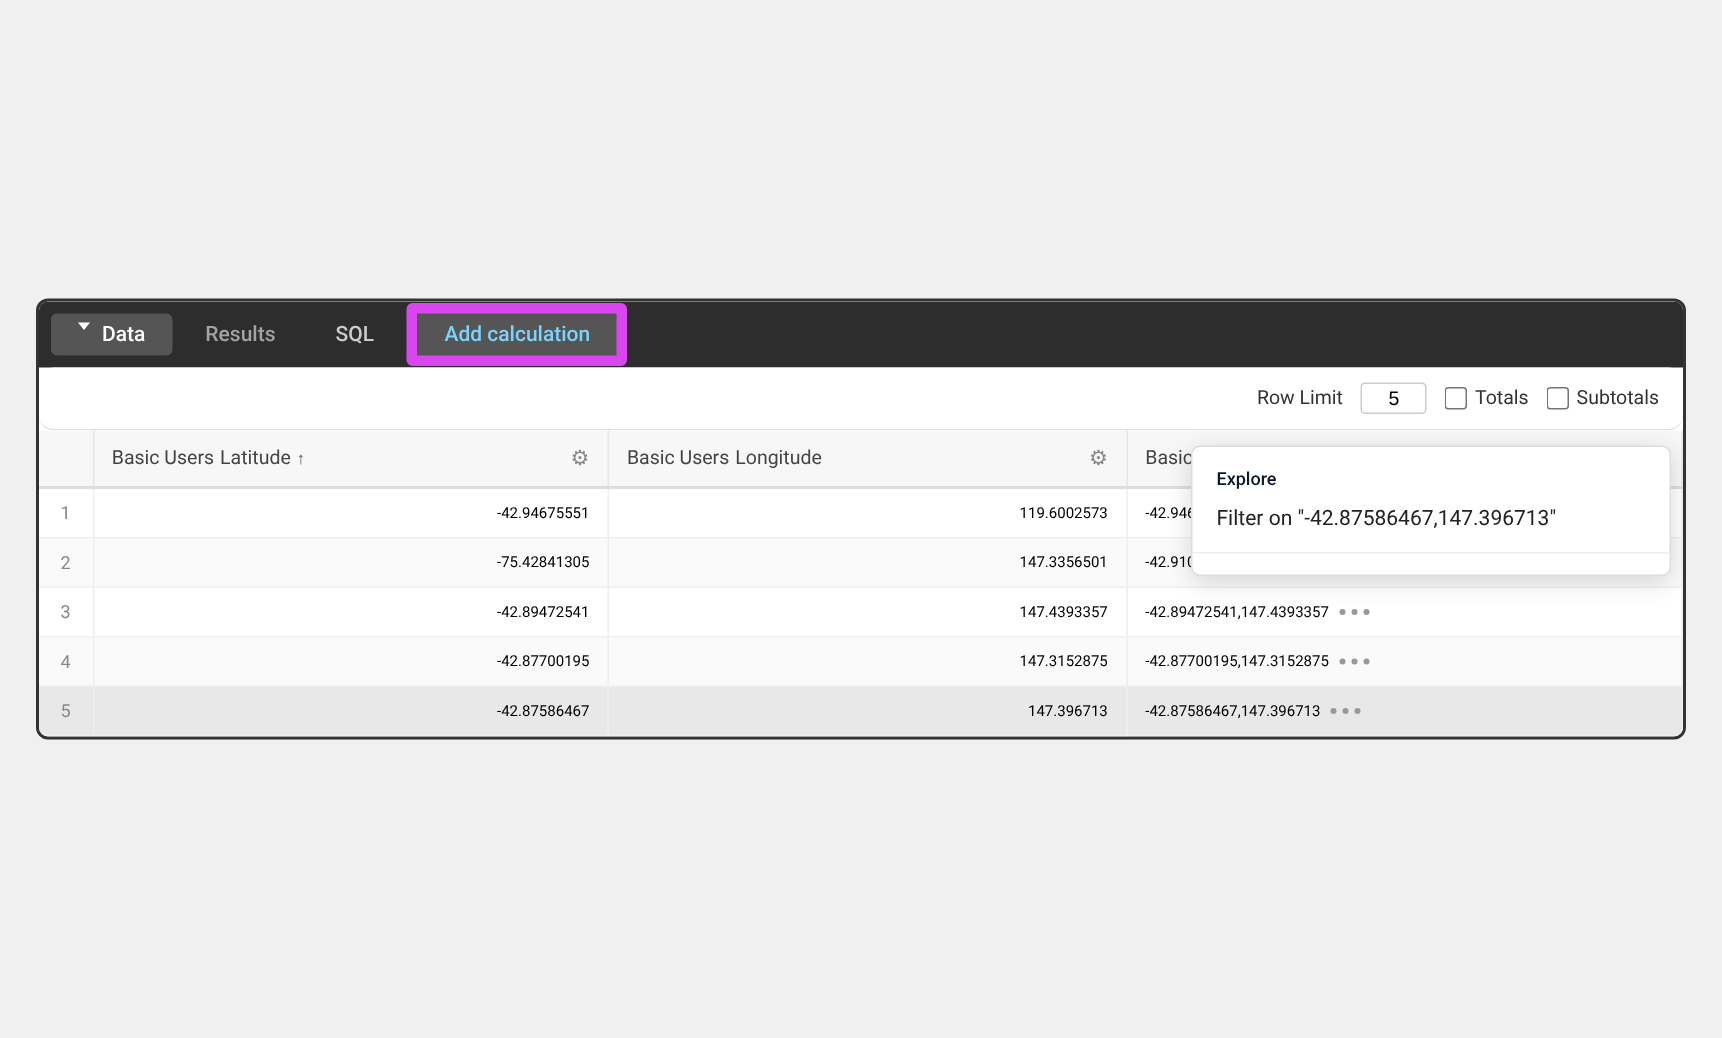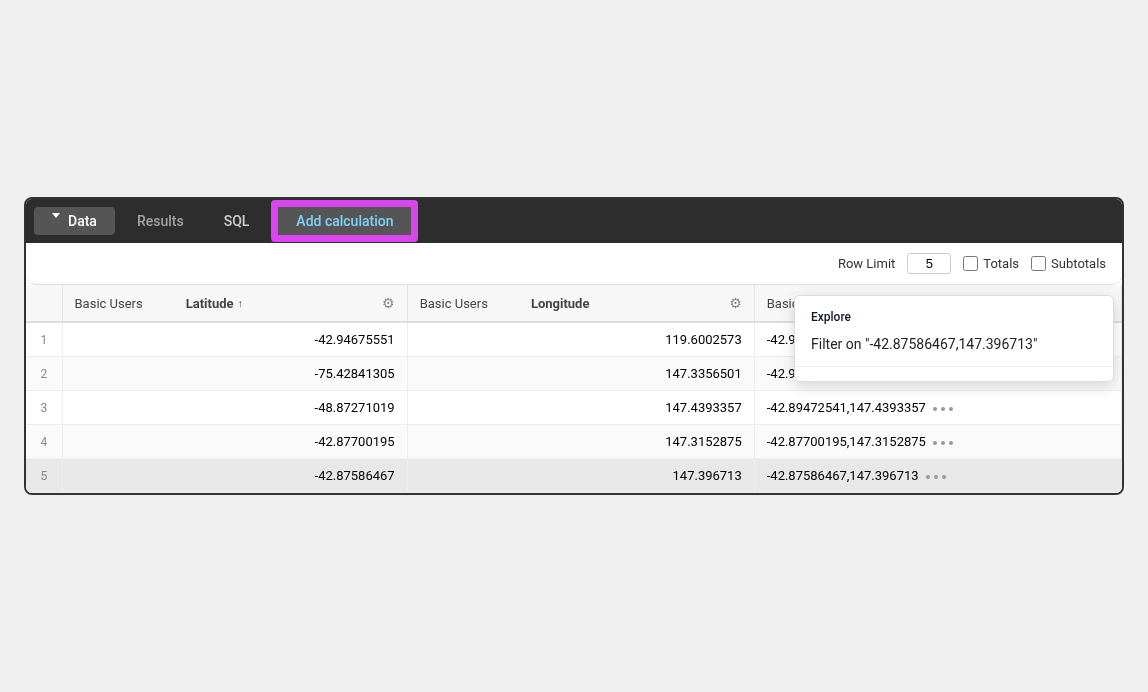--- a/index.html
+++ b/index.html
@@ -126,22 +126,21 @@
       align-items: center;
       justify-content: space-between;
       gap: 6px;
     }
     .col-title {
       display: flex;
       align-items: center;
       gap: 4px;
     }
     .col-title .field-name {
-      font-weight: bold;
-      margin-left: 39px;
+      font-weight: normal;
     }
     .sort-arrow {
       font-size: 11px;
       color: #555;
     }
     .gear-icon {
       font-size: 14px;
       color: #888;
       cursor: pointer;
     }
@@ -152,21 +151,21 @@
       background: #fff;
     }
     tbody tr:nth-child(even) {
       background: #fafafa;
     }
     tbody tr:last-child {
       background: #e8e8e8;
     }
     tbody td {
       padding: 9px 12px;
-      font-size: 13px;
+      font-size: 10px;
       border-right: 1px solid #eee;
       white-space: nowrap;
     }
     tbody td:first-child {
       color: #888;
       text-align: center;
       font-size: 12px;
       width: 36px;
     }
     td.num {
@@ -316,21 +315,21 @@
             <td class="num">-75.42841305</td>
             <td class="num">147.3356501</td>
             <td class="coord-cell"><span>-42.91081999,147.3356501</span><span class="dots-btn">
                 <span class="dot"></span>
                 <span class="dot"></span>
                 <span class="dot"></span>
               </span></td>
           </tr>
           <tr>
             <td>3</td>
-            <td class="num">-48.87271019</td>
+            <td class="num">-42.89472541</td>
             <td class="num">147.4393357</td>
             <td class="coord-cell"><span>-42.89472541,147.4393357</span><span class="dots-btn">
                 <span class="dot"></span>
                 <span class="dot"></span>
                 <span class="dot"></span>
               </span></td>
           </tr>
           <tr>
             <td>4</td>
             <td class="num">-42.87700195</td>

